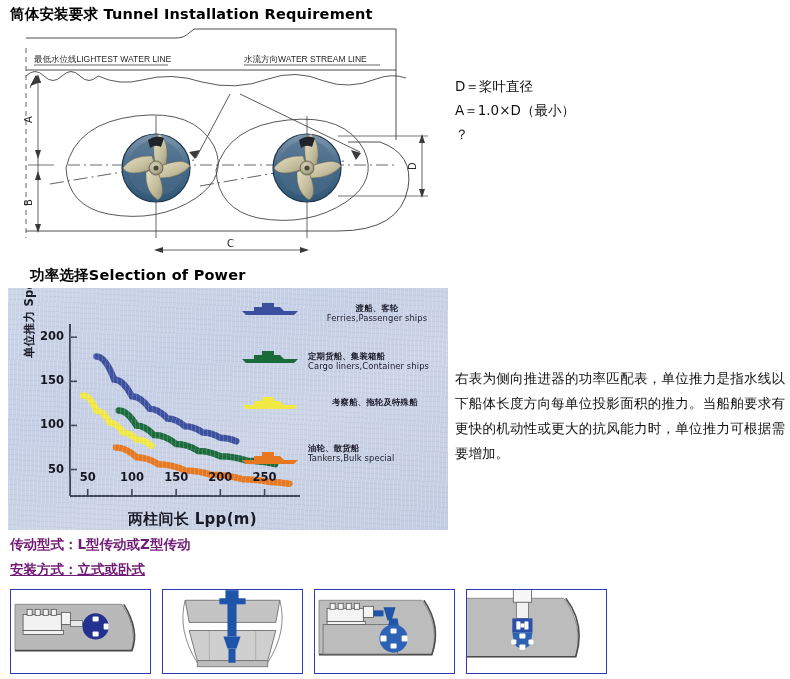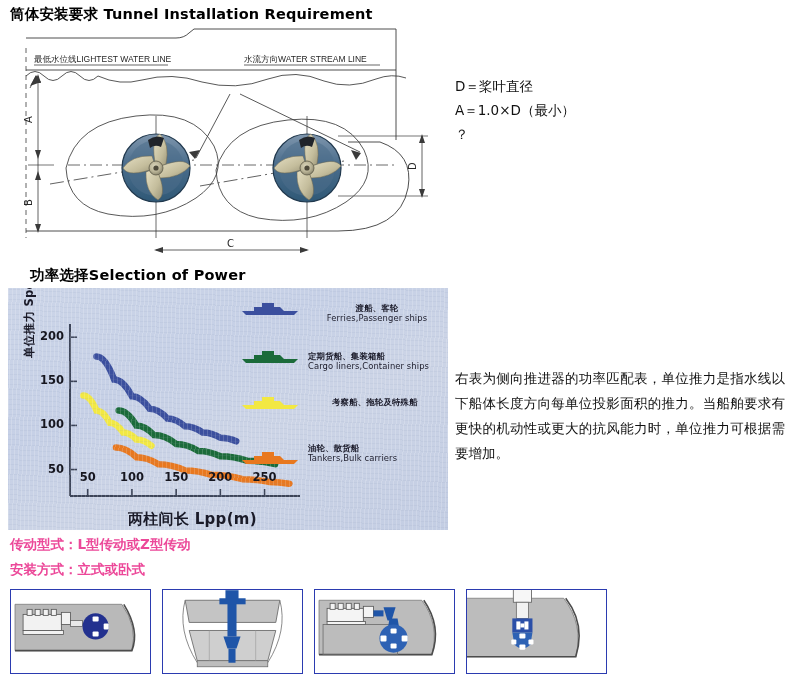--- a/index.html
+++ b/index.html
@@ -10,24 +10,24 @@
   }
   
   .sec-title{
     position:absolute;font-weight:bold;font-size:14.5px;color:#000;
     white-space:nowrap;letter-spacing:.2px;
   }
   #title-tunnel{left:10px;top:5px;}
   #title-power{left:10px;top:266px;margin-left:20px;}
 
   .bold-line{
-    position:absolute;font-weight:bold;font-size:13.5px;color:#ec4899;white-space:nowrap;
+    position:absolute;font-weight:bold;font-size:13.5px;color:#701a75;white-space:nowrap;
   }
   #line-drive{left:10px;top:536px;}
-  #line-mount{left:10px;top:561px;}
+  #line-mount{left:10px;top:561px;text-decoration:underline;}
 
   
   .right-text{
     position:absolute;font-size:13.5px;line-height:24px;color:#111;
   }
   #spec-list{left:455px;top:74px;width:325px;}
   #spec-list div{white-space:nowrap;}
   #spec-list div.wrap{white-space:normal;}
   #power-note{left:455px;top:366px;width:330px;line-height:25px;text-align:justify;}
 
@@ -261,21 +261,21 @@
       <div class="legend-row" style="left: 300px; top: 110px; width: 138px; margin-left: 24px;">
         <div class="cn">考察船、拖轮及特殊船</div>
       </div>
       <div class="legend-ship" style="left: 232px; top: 107px;"><svg width="60" height="16" viewBox="0 0 60 16">
           <path d="M2,10 L58,10 L54,14 L6,14 Z" fill="#f2e843"></path>
           <path d="M14,10 L14,6 L40,6 L44,10 Z" fill="#f2e843"></path>
           <rect x="22" y="2" width="12" height="4" fill="#f2e843"></rect>
         </svg></div>
       <div class="legend-row" style="left: 300px; top: 156px; width: 138px;">
         <div class="cn">油轮、散货船</div>
-        <div class="en">Tankers,Bulk carriers</div>
+        <div class="en">Tankers,Bulk special</div>
       </div>
       <div class="legend-ship" style="left: 232px; top: 162px;"><svg width="60" height="16" viewBox="0 0 60 16">
           <path d="M2,10 L58,10 L54,14 L6,14 Z" fill="#e8781f"></path>
           <path d="M14,10 L14,6 L40,6 L44,10 Z" fill="#e8781f"></path>
           <rect x="22" y="2" width="12" height="4" fill="#e8781f"></rect>
         </svg></div>
     </div>
 </div>
 
 <div class="right-text" id="power-note">右表为侧向推进器的功率匹配表，单位推力是指水线以下船体长度方向每单位投影面积的推力。当船舶要求有更快的机动性或更大的抗风能力时，单位推力可根据需要增加。</div>

